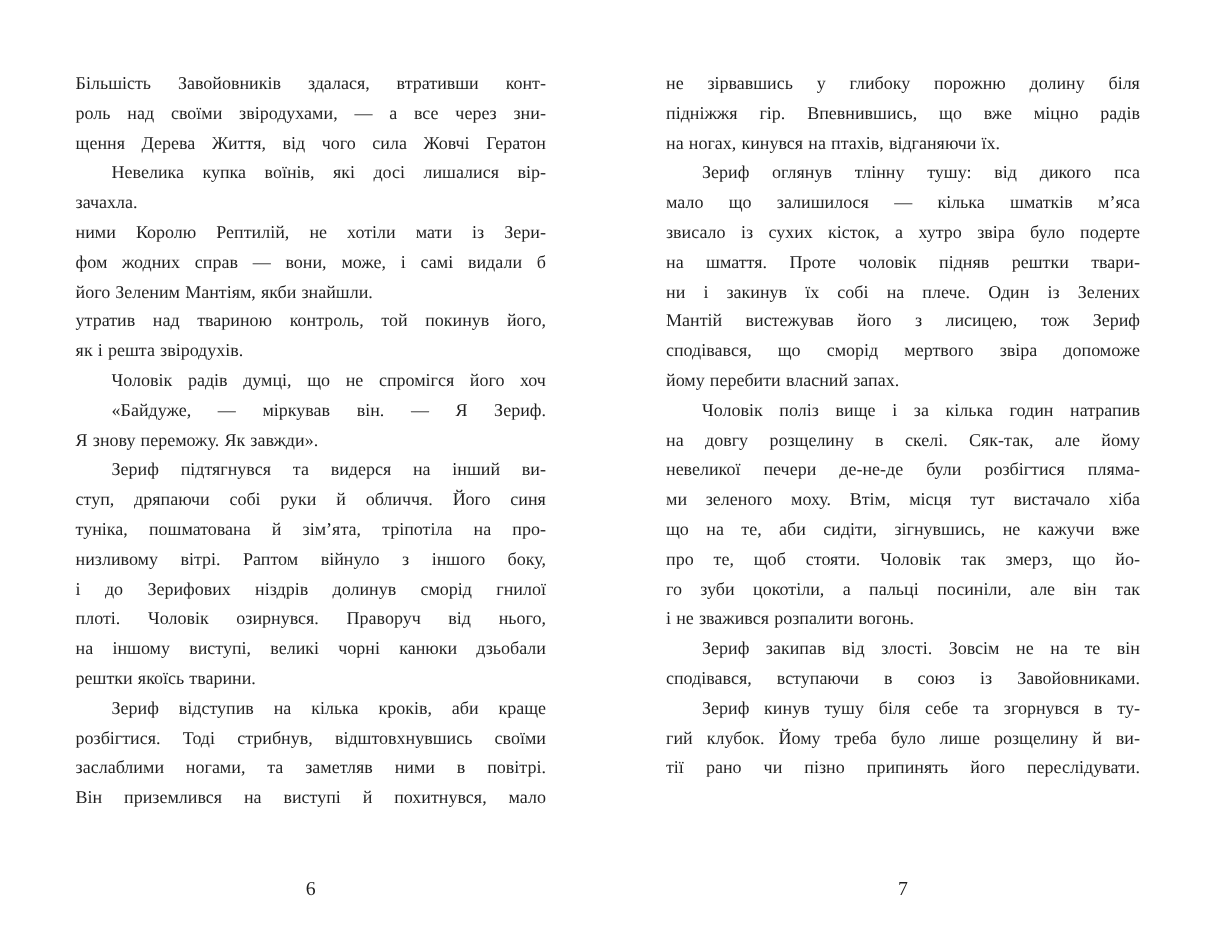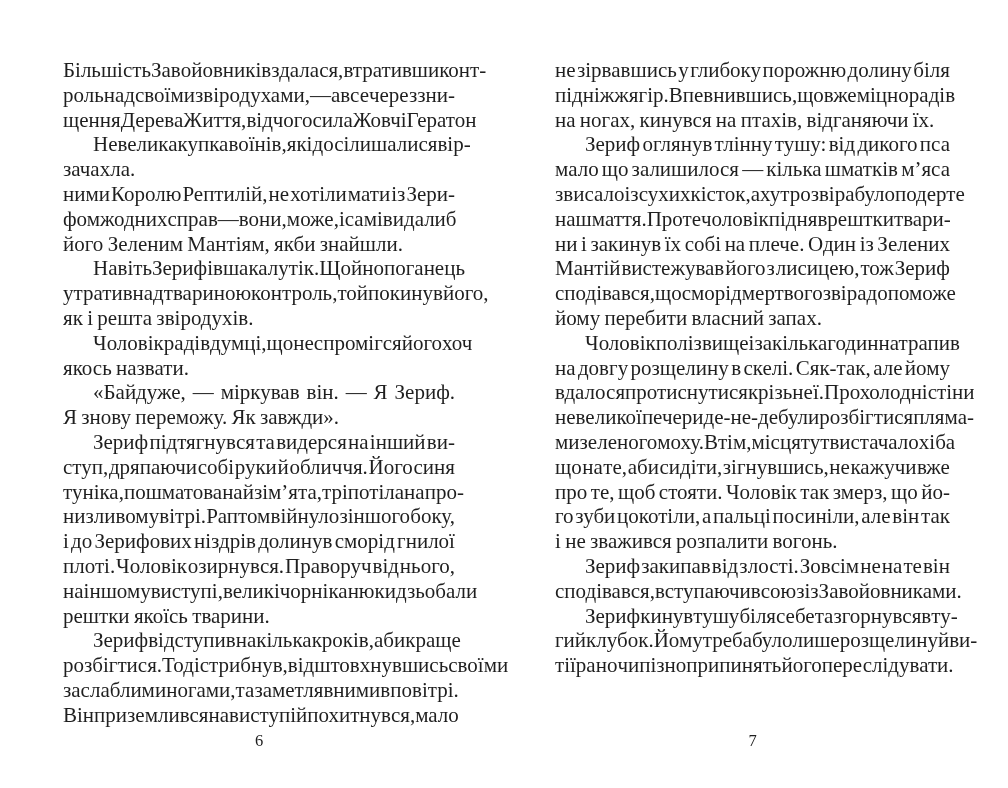--- a/index.html
+++ b/index.html
@@ -24,21 +24,21 @@
   .page.right { left: 555px; width: 395px; }
   .text-column {
     width: 100%;
   }
   .line {
     display: flex;
     justify-content: space-between;
     align-items: flex-start;
     white-space: nowrap;
     height: 24.8px;
-    font-size: 21px;
+    font-size: 15px;
     line-height: 24.8px;
   }
   .line span { flex: 0 0 auto; }
   .line.endpar {
     justify-content: flex-start;
     gap: 4.3px;
   }
   .line.indent { padding-left: 30px; }
   .page-number {
     position: absolute;
@@ -119,28 +119,20 @@
           <span>видали</span>
           <span>б</span>
         </div>
         <div class="line endpar">
           <span>його</span>
           <span>Зеленим</span>
           <span>Мантіям,</span>
           <span>якби</span>
           <span>знайшли.</span>
         </div>
-        <div class="line indent">
-          <span>Навіть</span>
-          <span>Зерифів</span>
-          <span>шакал</span>
-          <span>утік.</span>
-          <span>Щойно</span>
-          <span>поганець</span>
-        </div>
         <div class="line">
           <span>утратив</span>
           <span>над</span>
           <span>твариною</span>
           <span>контроль,</span>
           <span>той</span>
           <span>покинув</span>
           <span>його,</span>
         </div>
         <div class="line endpar">
@@ -151,24 +143,20 @@
         </div>
         <div class="line indent">
           <span>Чоловік</span>
           <span>радів</span>
           <span>думці,</span>
           <span>що</span>
           <span>не</span>
           <span>спромігся</span>
           <span>його</span>
           <span>хоч</span>
-        </div>
-        <div class="line endpar">
-          <span>якось</span>
-          <span>назвати.</span>
         </div>
         <div class="line indent">
           <span>«Байдуже,</span>
           <span>—</span>
           <span>міркував</span>
           <span>він.</span>
           <span>—</span>
           <span>Я</span>
           <span>Зериф.</span>
         </div>
@@ -401,28 +389,20 @@
           <span>на</span>
           <span>довгу</span>
           <span>розщелину</span>
           <span>в</span>
           <span>скелі.</span>
           <span>Сяк-так,</span>
           <span>але</span>
           <span>йому</span>
         </div>
         <div class="line">
-          <span>вдалося</span>
-          <span>протиснутися</span>
-          <span>крізь</span>
-          <span>неї.</span>
-          <span>Прохолодні</span>
-          <span>стіни</span>
-        </div>
-        <div class="line">
           <span>невеликої</span>
           <span>печери</span>
           <span>де-не-де</span>
           <span>були</span>
           <span>розбігтися</span>
           <span>пляма-</span>
         </div>
         <div class="line">
           <span>ми</span>
           <span>зеленого</span>

